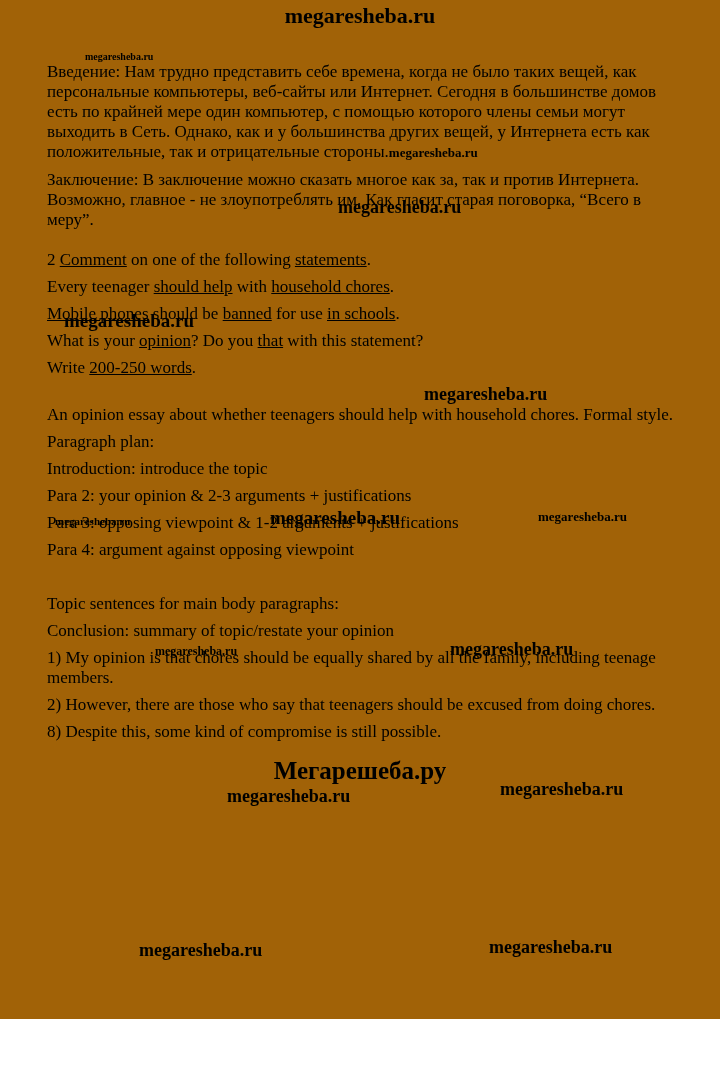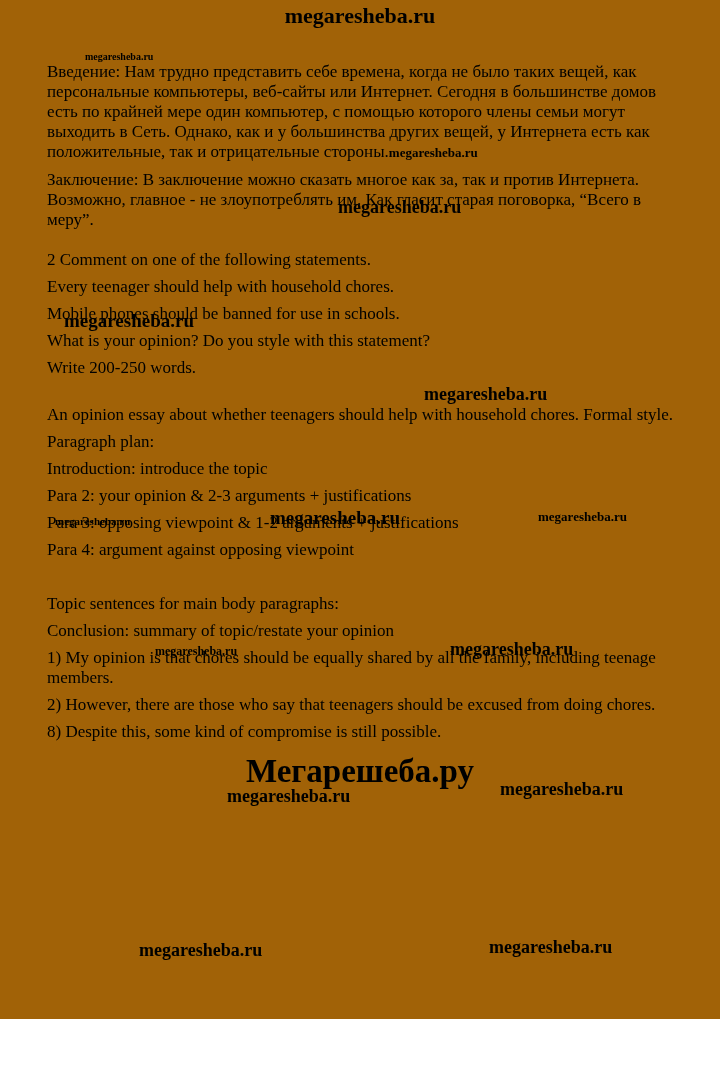--- a/index.html
+++ b/index.html
@@ -26,21 +26,21 @@
   .doc-body {
     margin: 32px 43px 0 47px; 
     width: 630px;
   }
   .para {
     margin: 0 0 7px 0;
     font-size: 17px;
     line-height: 20px;
     text-align: left;
   }
-  .para .u { }
+  .para .u { text-decoration: underline; }
   .para .wm-inline {
     font-weight: bold;
     font-size: 13px;
     white-space: nowrap;
   }
   
   [data-name="comment-task"]            { margin-top: 20px; }
   [data-name="essay-description"]       { margin-top: 27px; }
   [data-name="topic-sentences-heading"] { margin-top: 34px; }
 
@@ -62,21 +62,21 @@
   .wm-i  { left: 450px; top: 639px; font-size: 18px; }
   .wm-j  { left: 227px; top: 786px; font-size: 18px; }
   .wm-k  { left: 500px; top: 779px; font-size: 18px; }
   .wm-l  { left: 139px; top: 940px; font-size: 18px; }
   .wm-m  { left: 489px; top: 937px; font-size: 18px; }
 
   .page-footer {
     margin-top: 14px;
     text-align: center;
     font-weight: bold;
-    font-size: 33px;
+    font-size: 25px;
     line-height: 30px;
   }
 </style>
 </head>
 <body>
 
 <div class="page" data-name="document-page">
 
   <div class="page-header" data-name="site-header-watermark">megaresheba.ru</div>
 
@@ -93,21 +93,21 @@
   <div class="wm wm-k" data-name="watermark">megaresheba.ru</div>
   <div class="wm wm-l" data-name="watermark">megaresheba.ru</div>
   <div class="wm wm-m" data-name="watermark">megaresheba.ru</div>
 
   <div class="doc-body" data-name="document-body">
       <p class="para" data-name="intro-paragraph-ru"><span data-name="text-segment">Введение: Нам трудно представить себе времена, когда не было таких вещей, как персональные компьютеры, веб-сайты или Интернет. Сегодня в большинстве домов есть по крайней мере один компьютер, с помощью которого члены семьи могут выходить в Сеть. Однако, как и у большинства других вещей, у Интернета есть как положительные, так и отрицательные стороны.</span><span class="wm-inline" data-name="watermark-inline">megaresheba.ru</span></p>
       <p class="para" data-name="conclusion-paragraph-ru"><span data-name="text-segment">Заключение: В заключение можно сказать многое как за, так и против Интернета. Возможно, главное - не злоупотреблять им. Как гласит старая поговорка, “Всего в меру”.</span></p>
       <p class="para" data-name="comment-task"><span data-name="text-segment">2 </span><span class="u" data-name="text-segment">Comment</span><span data-name="text-segment"> on one of the following </span><span class="u" data-name="text-segment">statements</span><span data-name="text-segment">.</span></p>
       <p class="para" data-name="statement-1"><span data-name="text-segment">Every teenager </span><span class="u" data-name="text-segment">should help</span><span data-name="text-segment"> with </span><span class="u" data-name="text-segment">household chores</span><span data-name="text-segment">.</span></p>
       <p class="para" data-name="statement-2"><span class="u" data-name="text-segment">Mobile phones</span><span data-name="text-segment"> should be </span><span class="u" data-name="text-segment">banned</span><span data-name="text-segment"> for use </span><span class="u" data-name="text-segment">in schools</span><span data-name="text-segment">.</span></p>
-      <p class="para" data-name="question-prompt"><span data-name="text-segment">What is your </span><span class="u" data-name="text-segment">opinion</span><span data-name="text-segment">? Do you </span><span class="u" data-name="text-segment">style</span><span data-name="text-segment"> with this statement?</span></p>
+      <p class="para" data-name="question-prompt"><span data-name="text-segment">What is your </span><span class="u" data-name="text-segment">opinion</span><span data-name="text-segment">? Do you </span><span class="u" data-name="text-segment">that</span><span data-name="text-segment"> with this statement?</span></p>
       <p class="para" data-name="word-count-instruction"><span data-name="text-segment">Write </span><span class="u" data-name="text-segment">200-250 words</span><span data-name="text-segment">.</span></p>
       <p class="para" data-name="essay-description"><span data-name="text-segment">An opinion essay about whether teenagers should help with household chores. Formal style.</span></p>
       <p class="para" data-name="paragraph-plan-heading"><span data-name="text-segment">Paragraph plan:</span></p>
       <p class="para" data-name="plan-introduction"><span data-name="text-segment">Introduction: introduce the topic</span></p>
       <p class="para" data-name="plan-para-2"><span data-name="text-segment">Para 2: your opinion &amp; 2-3 arguments + justifications</span></p>
       <p class="para" data-name="plan-para-3"><span data-name="text-segment">Para 3: opposing viewpoint &amp; 1-2 arguments + justifications</span></p>
       <p class="para" data-name="plan-para-4"><span data-name="text-segment">Para 4: argument against opposing viewpoint</span></p>
       <p class="para" data-name="topic-sentences-heading"><span data-name="text-segment">Topic sentences for main body paragraphs:</span></p>
       <p class="para" data-name="plan-conclusion"><span data-name="text-segment">Conclusion: summary of topic/restate your opinion</span></p>
       <p class="para" data-name="topic-sentence-1"><span data-name="text-segment">1) My opinion is that chores should be equally shared by all the family, including teenage members.</span></p>

